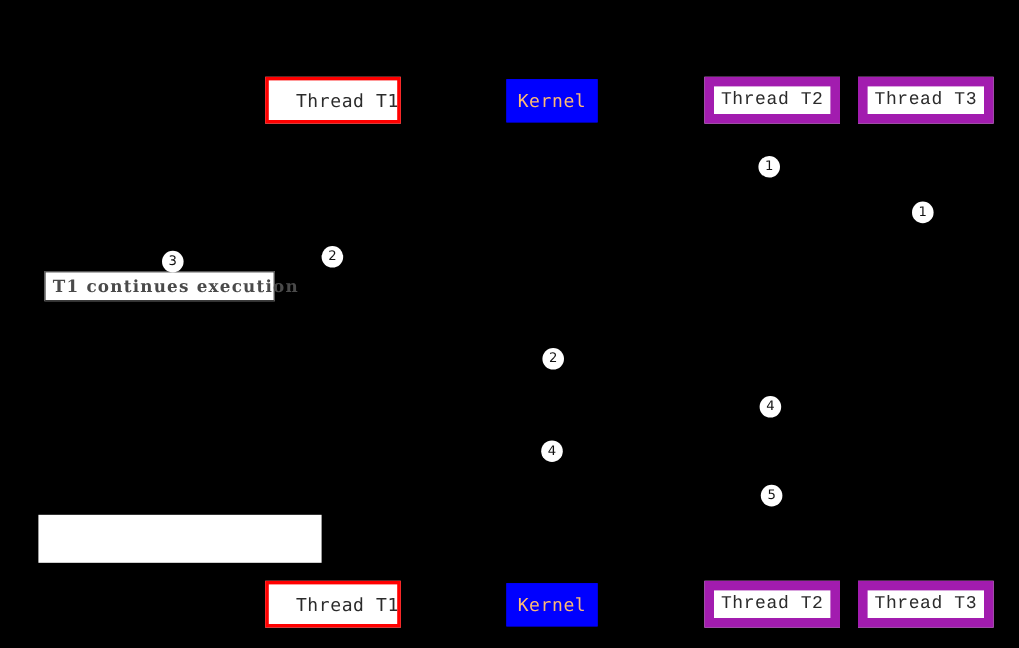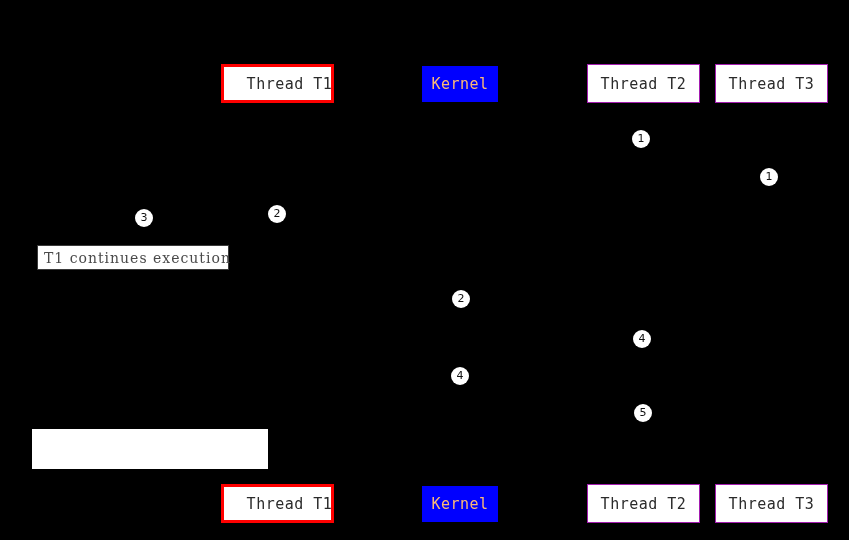--- a/index.html
+++ b/index.html
@@ -36,21 +36,22 @@
   .participant.blue-fill {
     background: #0000ff;
     color: #fdba74;
     border: 1px solid #0000ff;
   }
   .participant.red-border {
     border: 3px solid #ff0000;
     padding-left: 24px;
   }
   .participant.blue-border {
-    border: 1px solid #a21caf;
+    border: 8px solid #a21caf;
+    font-family: Liberation Mono, monospace;
   }
   
   .lifeline {
     position: absolute;
     width: 1px;
     background: #000000;
   }
   
   .badge {
     position: absolute;
@@ -125,21 +126,21 @@
   <div class="participant blue-fill" style="left:422px;top:486px;width:76px;height:36px;">
     <span>Kernel</span>
   </div>
   <div class="participant white-fill blue-border" style="left:587px;top:484px;width:113px;height:39px;">
     <span>Thread T2</span>
   </div>
   <div class="participant white-fill blue-border" style="left:715px;top:484px;width:113px;height:39px;">
     <span>Thread T3</span>
   </div>
 
-  <div class="note" style="left:37px;top:245px;width:192px;height:25px;">
+  <div class="note" style="left:37px;top:226px;width:192px;height:25px;font-weight:bold;">
     <span>T1 continues execution</span>
   </div>
 
   <div class="blank-box" style="left:32px;top:429px;width:236px;height:40px;">
     <span></span>
   </div>
 
   <div class="badge" style="left:632px;top:130px;">
     <span>1</span>
   </div>

